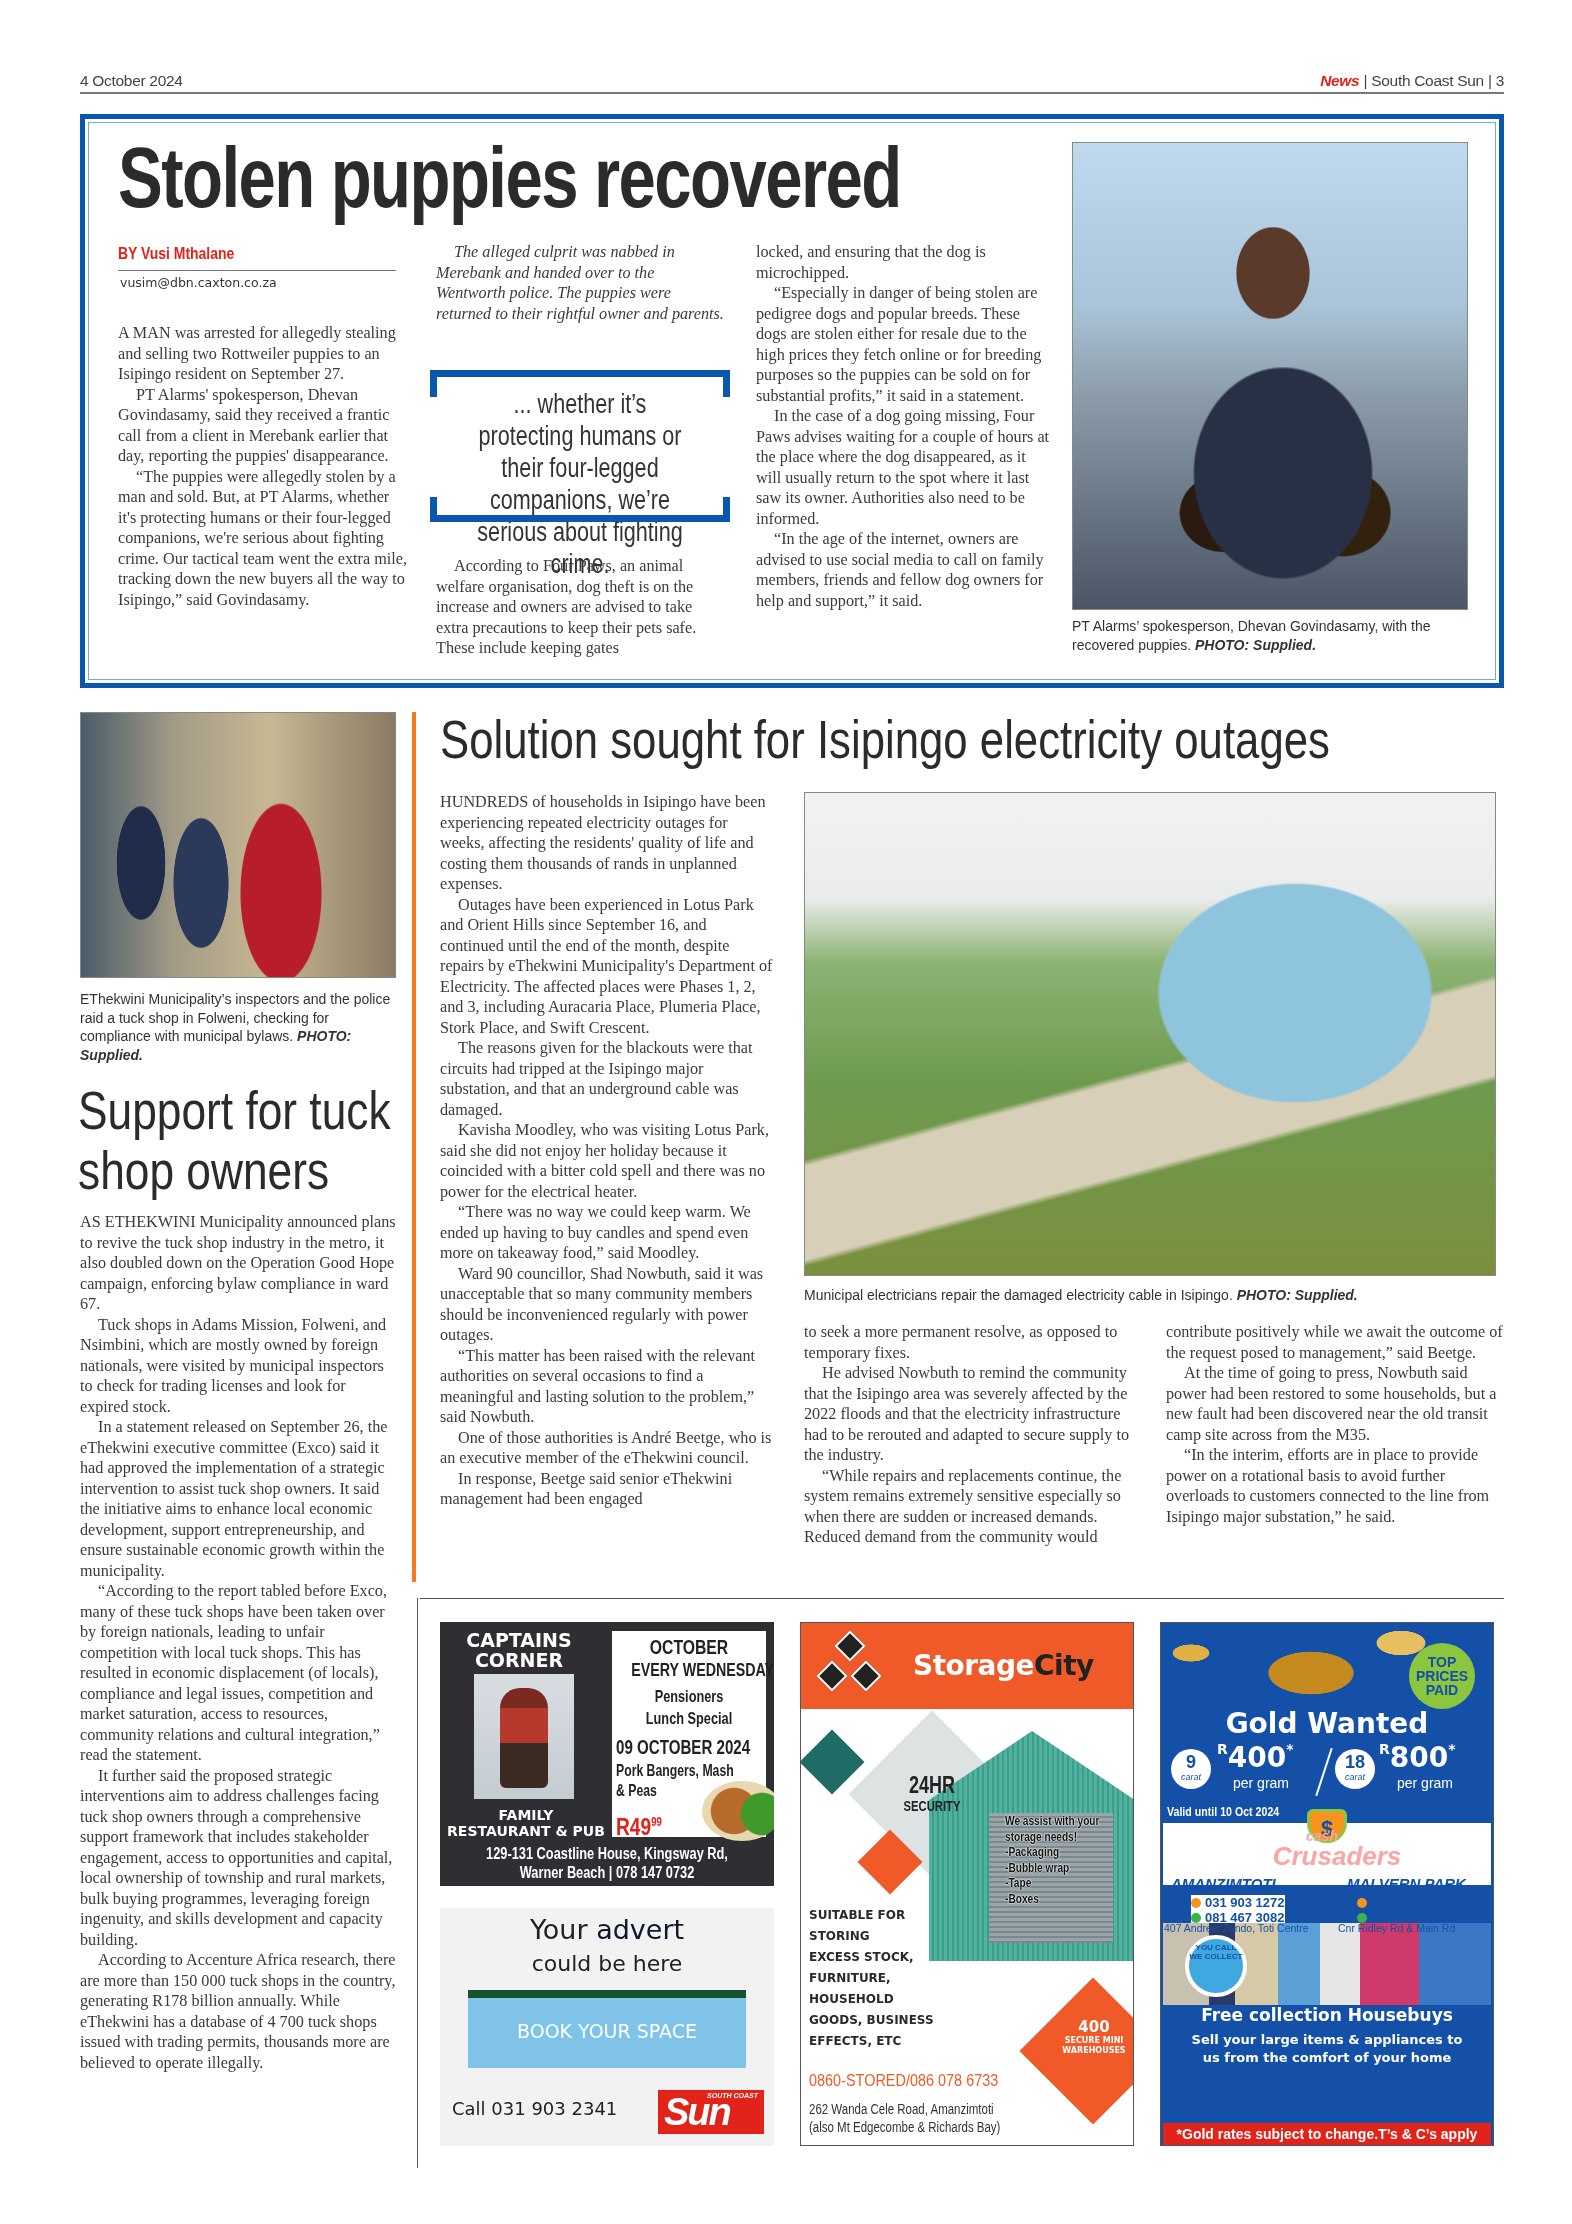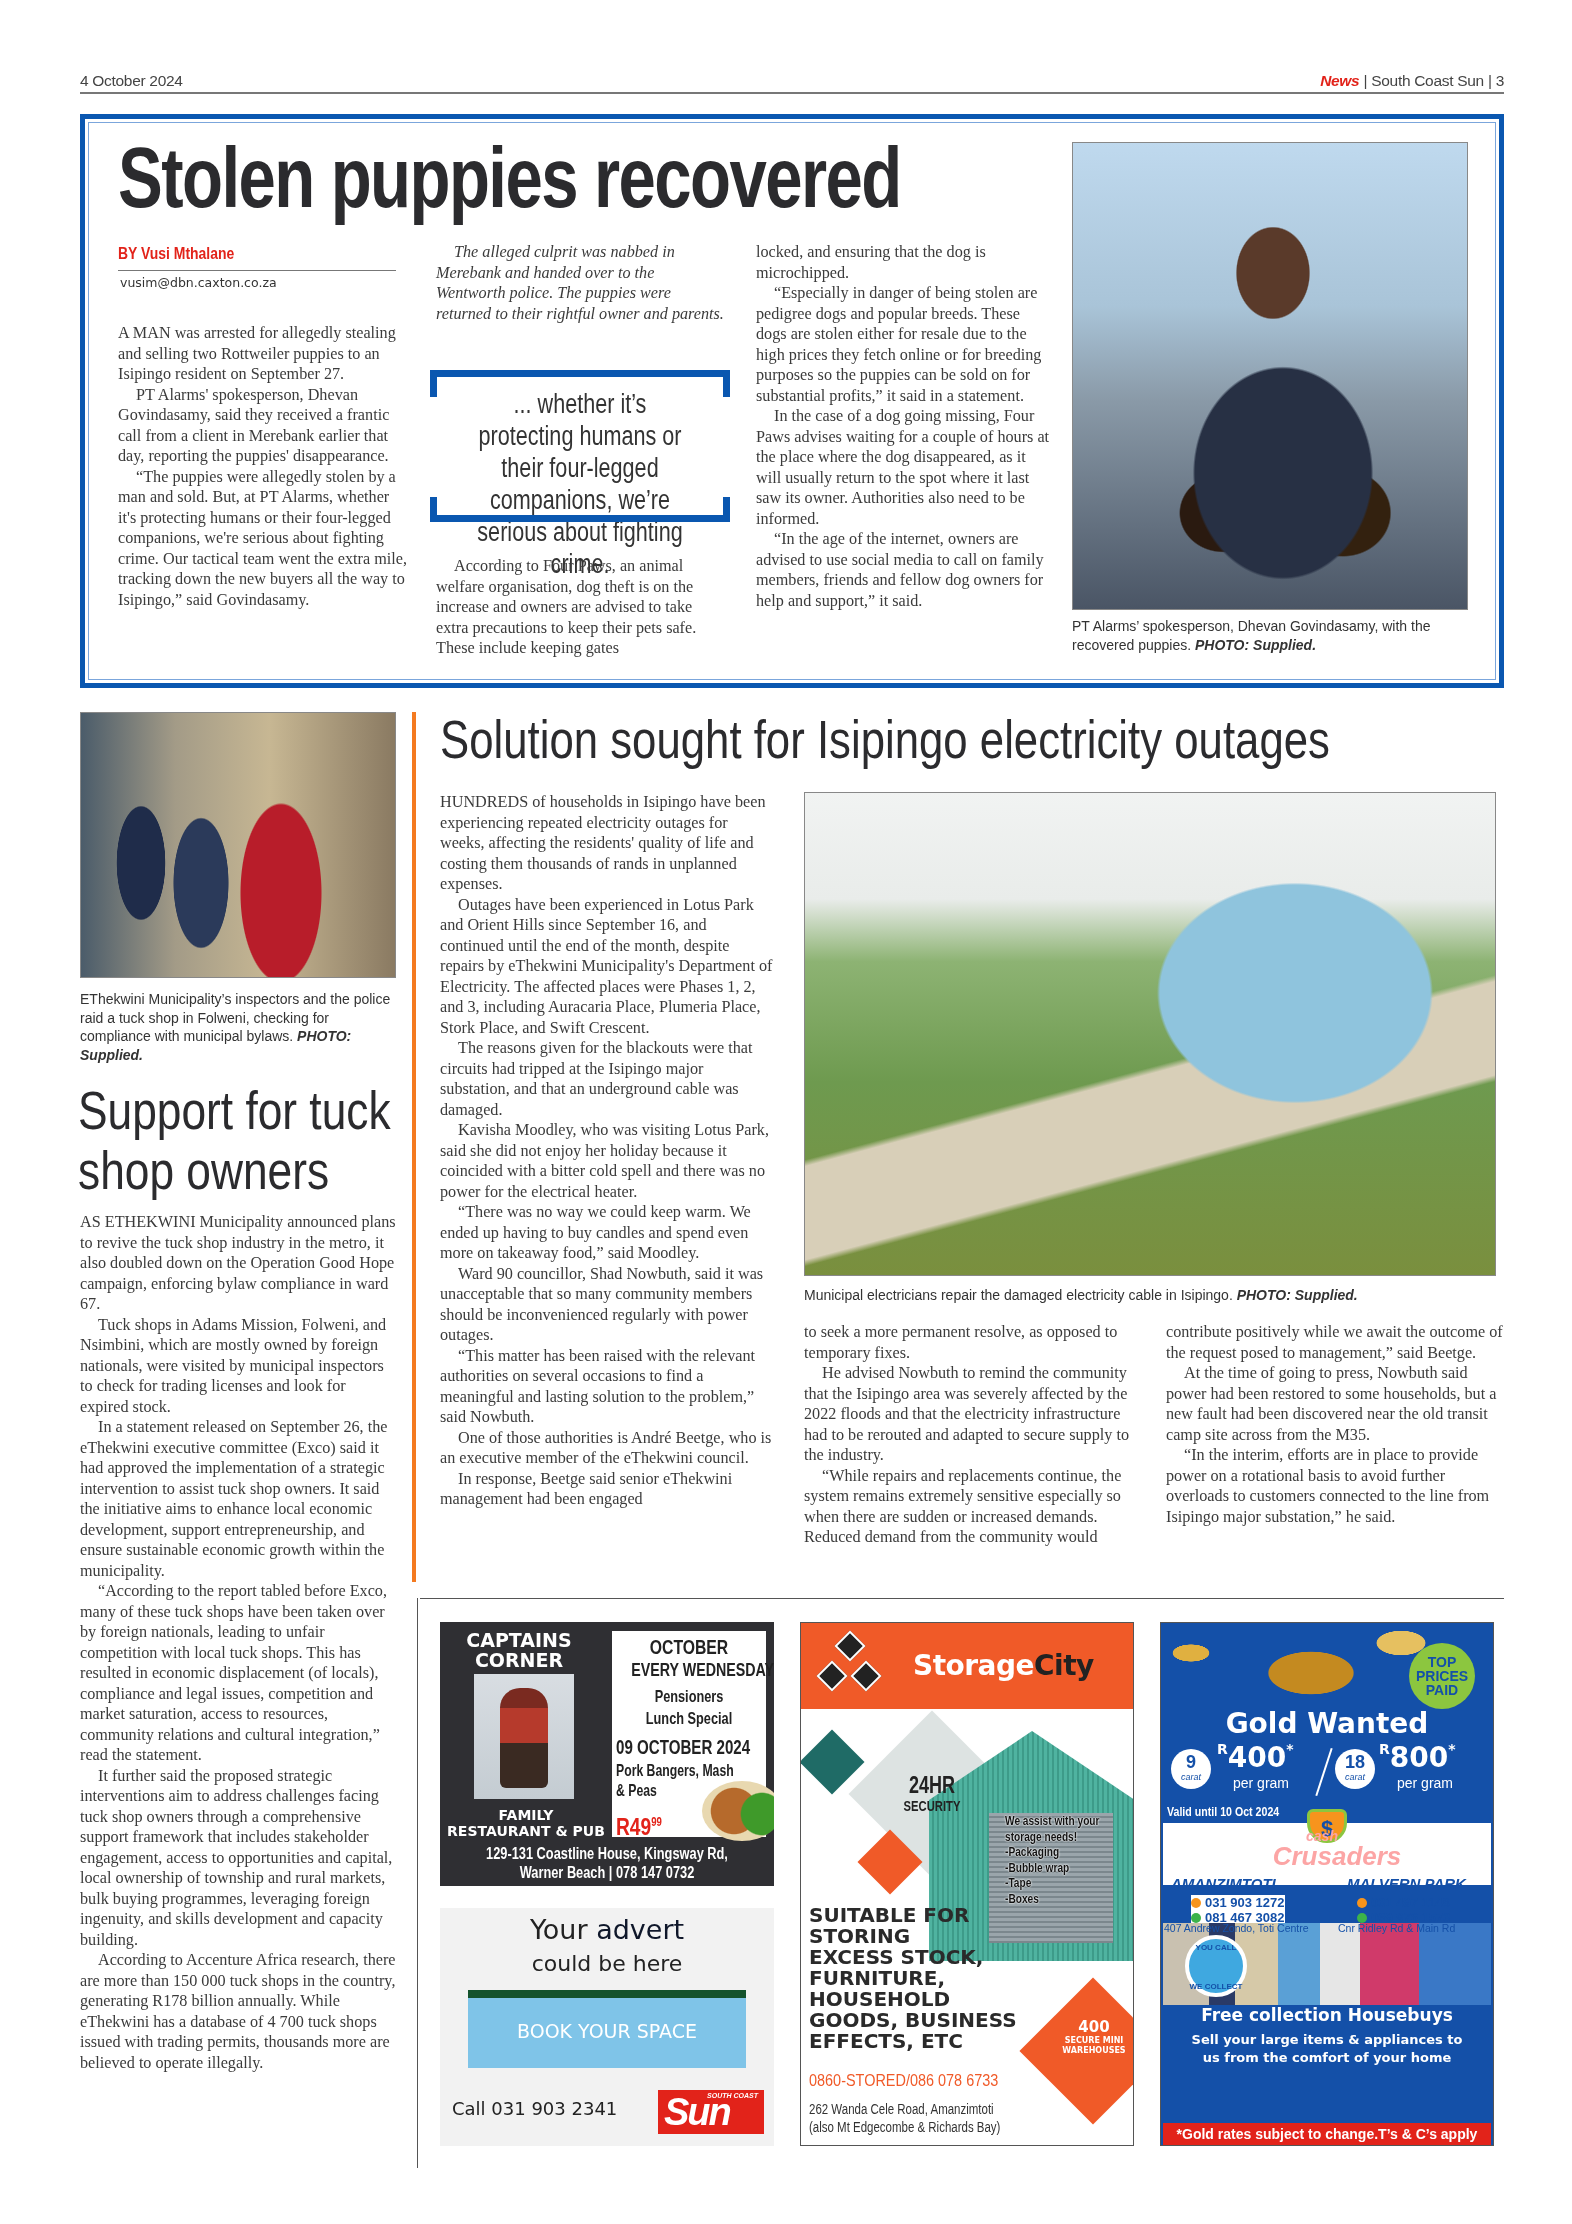--- a/index.html
+++ b/index.html
@@ -91,21 +91,21 @@
   .ad-sc .band { position: absolute; left: 0; top: 0; width: 332px; height: 86px; background: #f05a28; }
   .ad-sc .cubes { position: absolute; left: 10px; top: 10px; width: 80px; height: 70px; }
   .ad-sc .cube { position: absolute; width: 22px; height: 22px; background: #222; transform: rotate(45deg); border: 2px solid #fff; }
   .ad-sc .brand { position: absolute; left: 112px; top: 26px; font-family: "DejaVu Sans", sans-serif; font-weight: bold; font-size: 28px; color: #fff; letter-spacing: -0.5px; }
   .ad-sc .brand .dk { color: #222; }
   .ad-sc .dia { position: absolute; transform: rotate(45deg); }
   .ad-sc .shed { position: absolute; left: 128px; top: 108px; width: 206px; height: 230px; background: repeating-linear-gradient(90deg,#4fb3a0 0 3px,#3d9b89 3px 5px); clip-path: polygon(50% 0,100% 30%,100% 100%,0 100%,0 30%); }
   .ad-sc .door { position: absolute; left: 188px; top: 190px; width: 124px; height: 130px; background: repeating-linear-gradient(180deg,#9aa5ab 0 3px,#7b878d 3px 5px); }
   .ad-sc .list { position: absolute; left: 204px; top: 190px; font-family: "Liberation Sans", sans-serif; font-weight: bold; font-size: 13px; line-height: 15.5px; color: #111; transform: scaleX(0.78); transform-origin: left top; white-space: nowrap; text-shadow: 0 0 2px #fff, 0 0 2px #fff; }
   .ad-sc .sec { position: absolute; left: 86px; top: 150px; width: 90px; text-align: center; font-family: "Liberation Sans", sans-serif; font-weight: bold; color: #222; }
-  .ad-sc .suit { position: absolute; left: 8px; top: 282px; font-family: "DejaVu Sans", sans-serif; font-weight: bold; font-size: 20px; line-height: 21px; color: #2a2a2a; }
+  .ad-sc .suit { position: absolute; left: 8px; top: 282px; font-family: "DejaVu Sans", sans-serif; font-weight: bold; font-size: 12px; line-height: 21px; color: #2a2a2a; }
   .ad-sc .phone { position: absolute; left: 8px; top: 448px; font-family: "Liberation Sans", sans-serif; font-size: 17px; color: #f05a28; transform: scaleX(0.85); transform-origin: left top; white-space: nowrap; }
   .ad-sc .addr { position: absolute; left: 8px; top: 478px; font-family: "Liberation Sans", sans-serif; font-size: 14px; line-height: 17.5px; color: #333; transform: scaleX(0.82); transform-origin: left top; white-space: nowrap; }
   .ad-sc .badge { position: absolute; left: 258px; top: 395px; width: 70px; text-align: center; font-family: "DejaVu Sans", sans-serif; font-weight: bold; color: #fff; }
 
   .ad-cr { left: 1160px; top: 1622px; width: 334px; height: 524px; background: #1450a8; border: 1px solid #555; }
   .ad-cr .jewel { position: absolute; left: 0; top: 0; width: 332px; height: 80px; background:
       radial-gradient(ellipse 30px 14px at 30px 30px, #e0b040 0 60%, transparent 62%),
       radial-gradient(ellipse 60px 30px at 150px 50px, #c48a20 0 70%, transparent 72%),
       radial-gradient(ellipse 40px 20px at 240px 20px, #e6c060 0 60%, transparent 62%),
       #1450a8; }
@@ -375,21 +375,21 @@
   <div class="ph" style="left:196px; top:272px;">
     <div><span class="ic" style="background:#f7941d;"></span><span>031 497 1148</span></div>
     <div><span class="ic" style="background:#3cb34a;"></span><span>069 976 1573</span></div>
   </div>
 
   <div class="goods"></div>
   <div class="white" style="top:240px; height:60px; background:#fff; z-index:-1;"></div>
 
   <div class="youcall">
     <div>YOU CALL</div>
-    <div style="margin-top:30px;">WE COLLECT</div>
+    <div style="">WE COLLECT</div>
   </div>
   <div class="fc">Free collection Housebuys</div>
   <div class="sell">
     <div>Sell your large items &amp; appliances to</div>
     <div>us from the comfort of your home</div>
   </div>
   <div class="disc">*Gold rates subject to change.T’s &amp; C’s apply</div>
 </div>
 
 <div class="abs" style="left:1164px; top:1922px; font-family:'Liberation Sans',sans-serif; font-size:10.5px; color:#1450a8; white-space:nowrap;">407 Andrew Zondo, Toti Centre</div>

